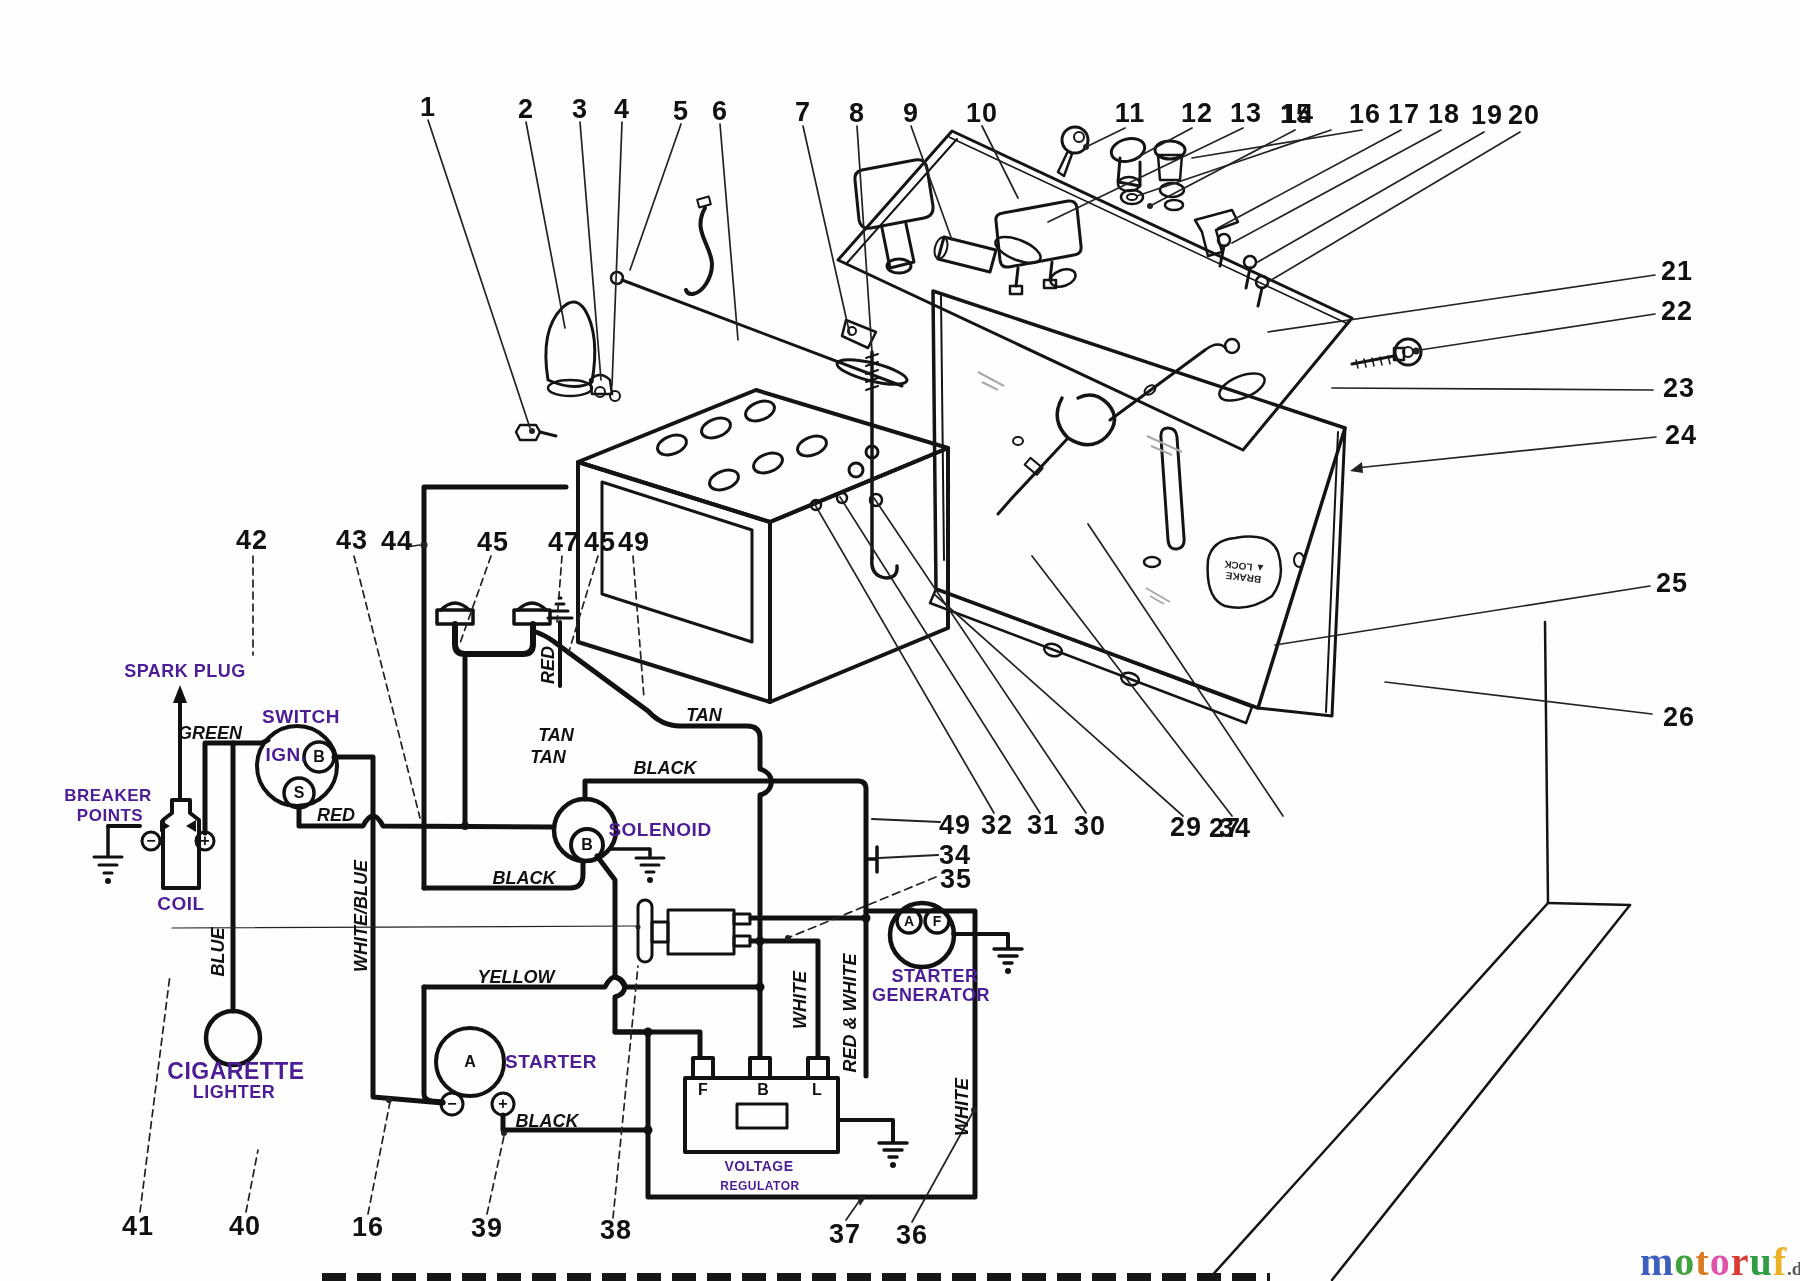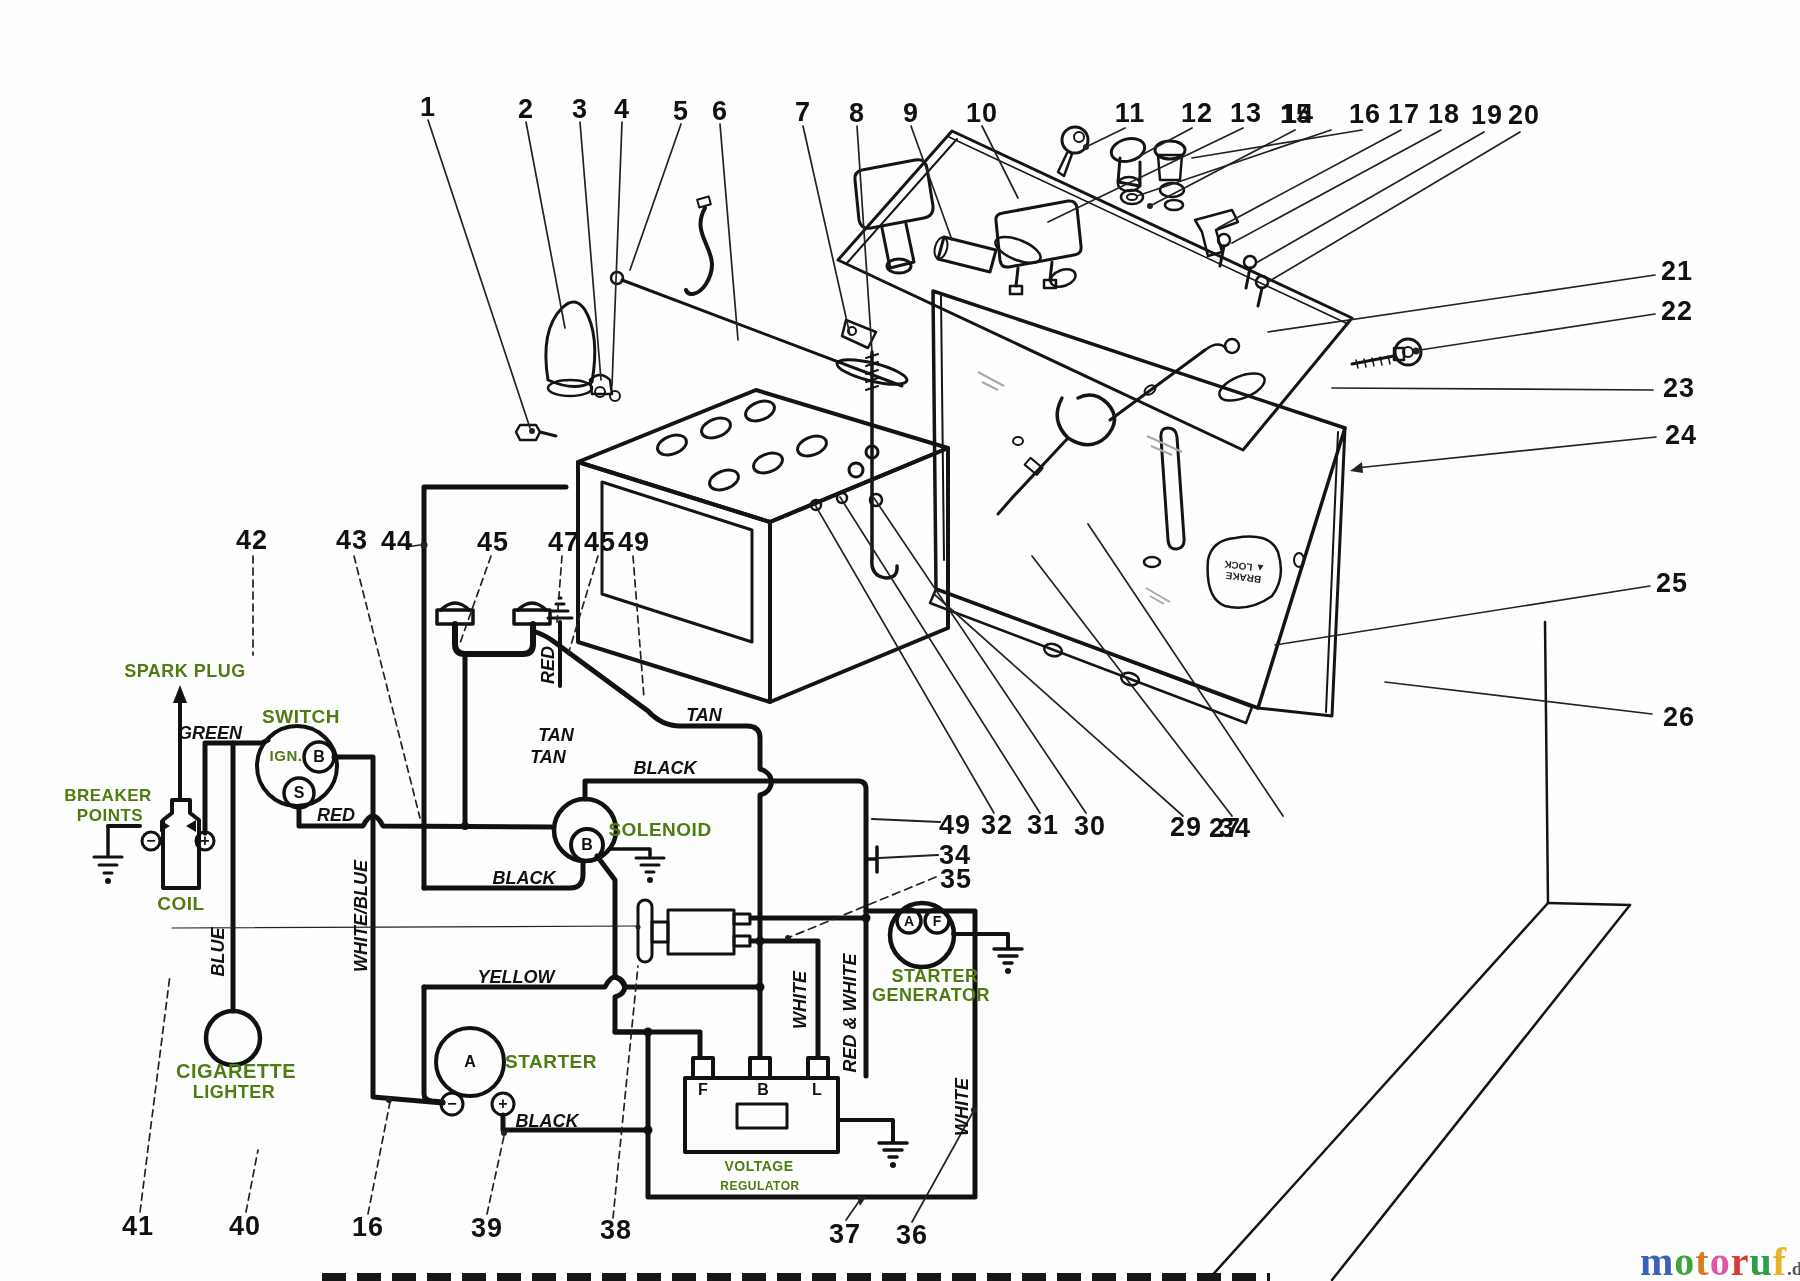--- a/index.html
+++ b/index.html
@@ -4,23 +4,23 @@
 <style>
   html,body{margin:0;padding:0;background:#fff;}
   #stage{position:relative;width:1800px;height:1281px;background:#fefefe;overflow:hidden;
          font-family:"Liberation Sans",sans-serif;color:#141414;}
   #art{position:absolute;left:0;top:0;}
   .num{position:absolute;transform:translate(-50%,-50%);font-size:27px;font-weight:700;
        letter-spacing:1px;color:#111;white-space:nowrap;}
   .lbl{position:absolute;transform:translate(-50%,-50%);font-size:18px;font-weight:700;
        font-style:italic;color:#111;white-space:nowrap;}
   .comp{position:absolute;transform:translate(-50%,-50%);font-size:19px;font-weight:700;
-        font-style:normal;color:#4d7c0f;white-space:nowrap;letter-spacing:.5px;}
+        font-style:normal;color:#4c1d95;white-space:nowrap;letter-spacing:.5px;}
   .rot{transform:translate(-50%,-50%) rotate(-90deg);}
-  .sm{font-size:15px;padding-left:14px;}
+  .sm{font-size:19px;padding-left:14px;}
   .term{position:absolute;transform:translate(-50%,-50%);font-size:16px;font-weight:700;color:#111;}
   .brake{position:absolute;transform:translate(-50%,-50%) rotate(187deg);font-size:10px;font-weight:700;
          color:#222;text-align:center;line-height:11px;white-space:nowrap;}
   #titlestrip{position:absolute;left:322px;top:1273px;width:948px;height:8px;
       background:repeating-linear-gradient(90deg,#161616 0 24px,transparent 24px 35px);}
   #logo{position:absolute;left:1640px;top:1238px;font-family:"Liberation Serif",serif;
         font-weight:700;font-size:40px;letter-spacing:1px;white-space:nowrap;}
   #logo .tld{font-size:19px;color:#555;font-weight:700;letter-spacing:0;}
 </style>
 </head>
@@ -372,21 +372,21 @@
 <div class="term" style="left:319px;top:757px">B</div>
 <div class="term" style="left:299px;top:793px">S</div>
 <div class="comp" style="left:108px;top:796px;font-size:17px">BREAKER</div>
 <div class="comp" style="left:110px;top:816px;font-size:17px">POINTS</div>
 <div class="comp" style="left:181px;top:904px">COIL</div>
 <div class="term" style="left:151px;top:841px">−</div>
 <div class="term" style="left:205px;top:841px">+</div>
 <div class="lbl" style="left:336px;top:815px">RED</div>
 <div class="lbl rot" style="left:218px;top:952px">BLUE</div>
 <div class="lbl rot" style="left:361px;top:916px">WHITE/BLUE</div>
-<div class="comp" style="left:236px;top:1071px;font-size:20px">CIGARETTE</div>
+<div class="comp" style="left:236px;top:1071px;font-size:23px">CIGARETTE</div>
 <div class="comp" style="left:234px;top:1092px;font-size:18px">LIGHTER</div>
 <div class="lbl" style="left:704px;top:715px">TAN</div>
 <div class="lbl" style="left:556px;top:735px">TAN</div>
 <div class="lbl" style="left:548px;top:757px">TAN</div>
 <div class="lbl rot" style="left:548px;top:665px">RED</div>
 <div class="lbl" style="left:665px;top:768px">BLACK</div>
 <div class="lbl" style="left:524px;top:878px">BLACK</div>
 <div class="lbl" style="left:547px;top:1121px">BLACK</div>
 <div class="lbl" style="left:516px;top:977px">YELLOW</div>
 <div class="comp" style="left:660px;top:830px">SOLENOID</div>

